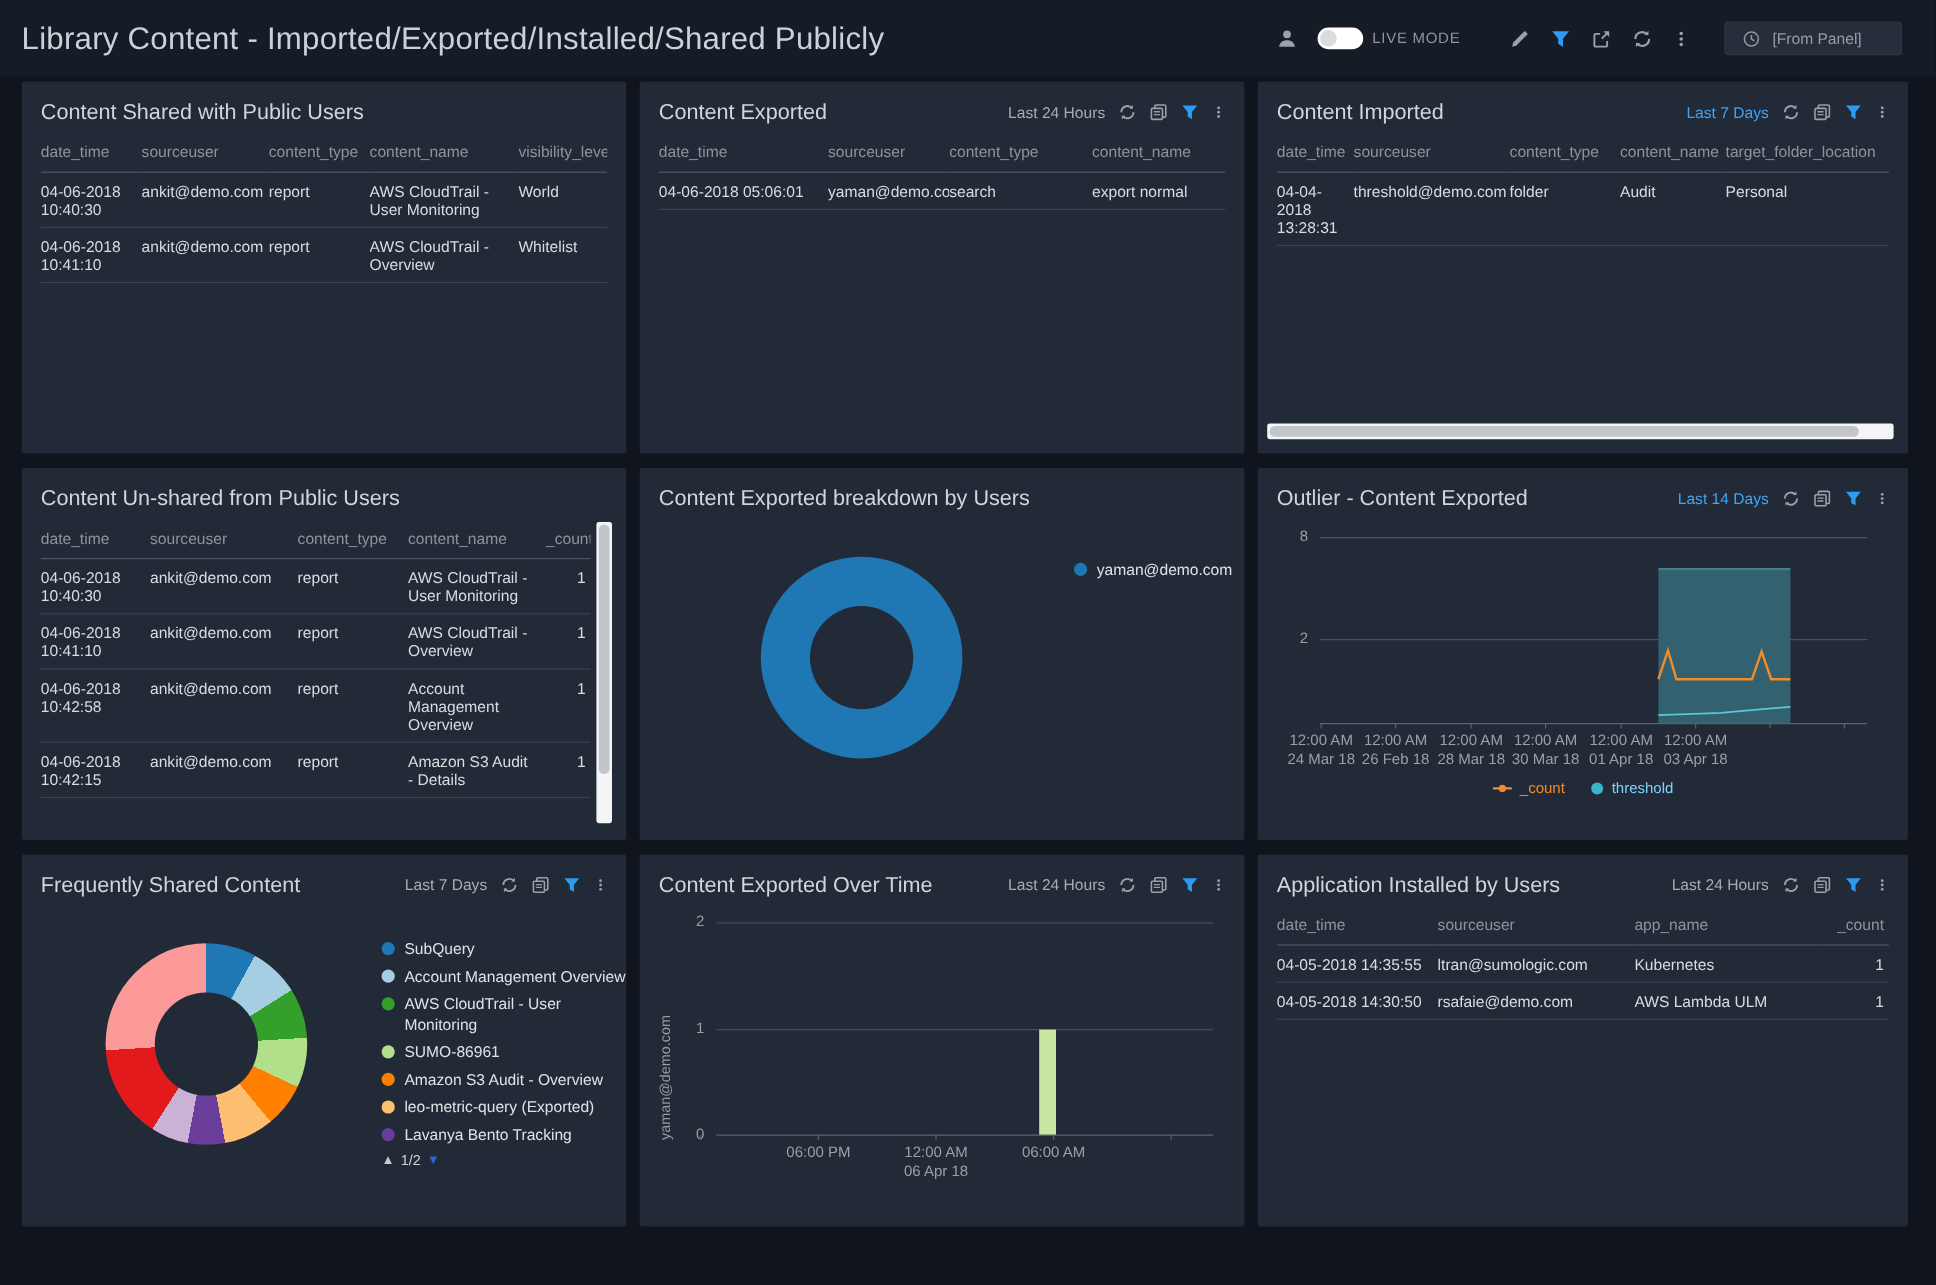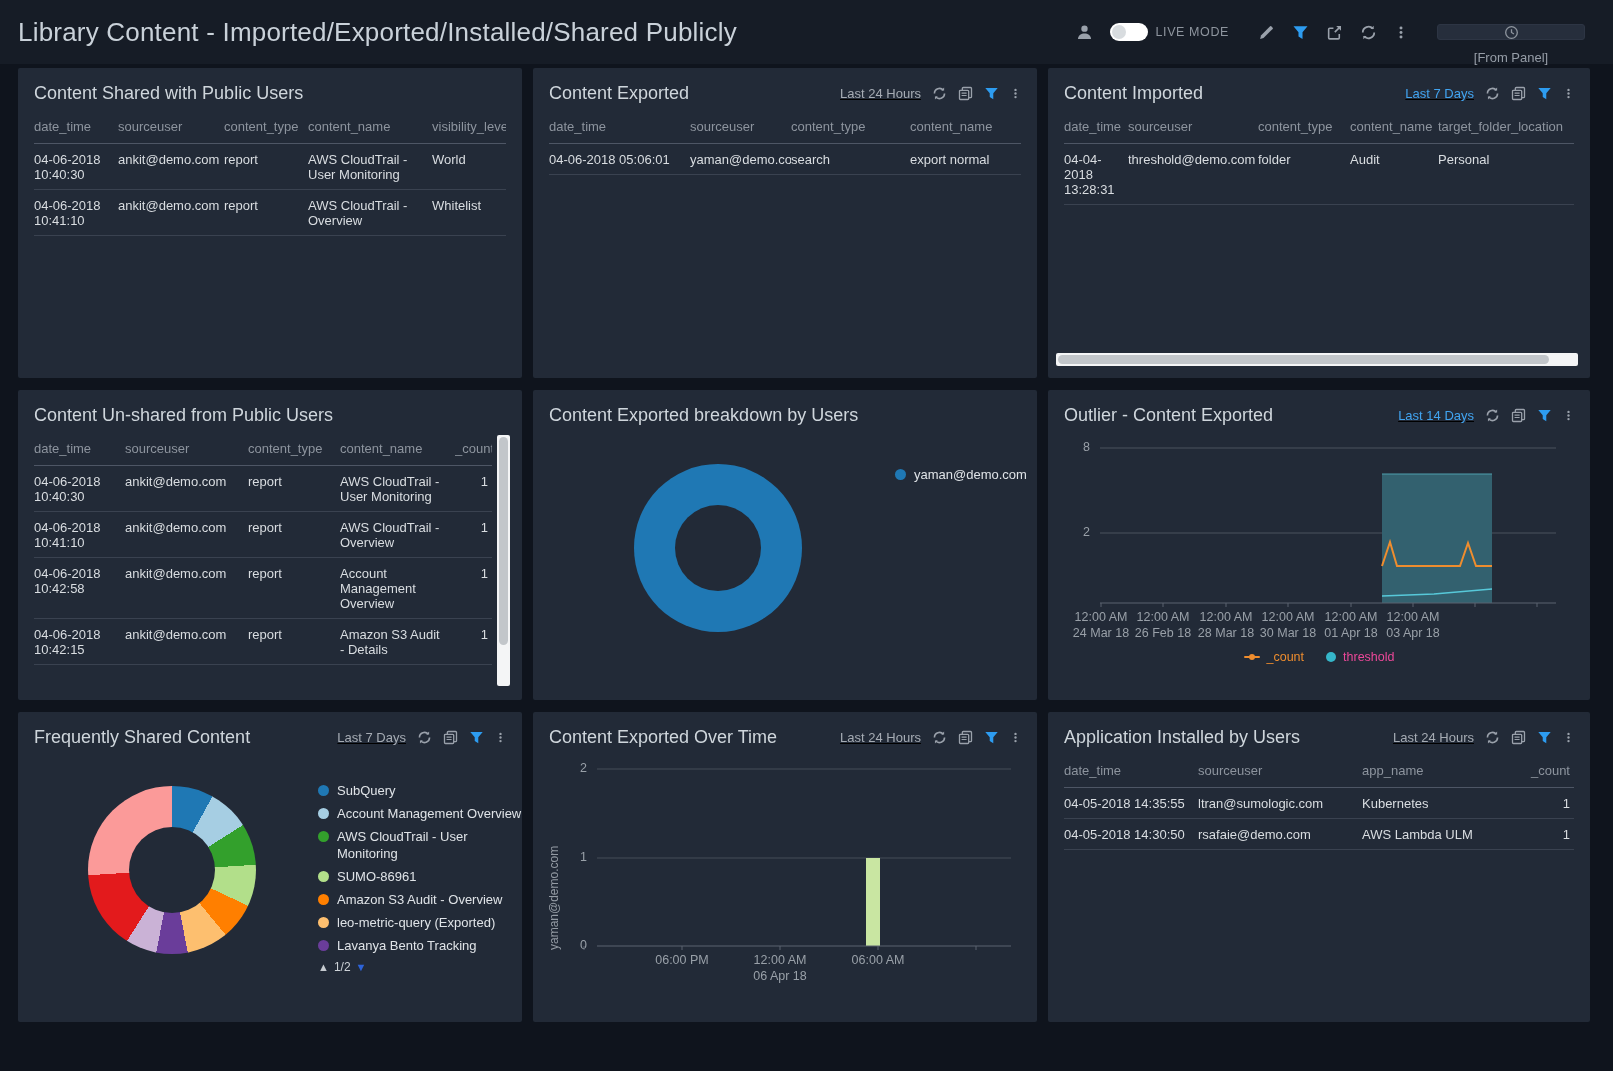--- a/index.html
+++ b/index.html
@@ -9,33 +9,33 @@
     background:#0f141d;
     font-family:"Liberation Sans","DejaVu Sans",sans-serif;
     -webkit-font-smoothing:antialiased;
   }
   
   .topbar { height:64px; display:flex; align-items:center; padding:0 28px 0 18px; background:#161c26; }
   .topbar h1 { margin:0; font-size:26px; font-weight:500; color:#c9d1d9; letter-spacing:.2px; }
   .top-controls { margin-left:auto; display:flex; align-items:center; gap:17px; }
   .ti { width:17px; height:17px; color:#9aa1ab; flex:none; }
   .ti.blue { color:#2d9cf0; }
-  .live-label { font-size:12.5px; color:#8e959e; letter-spacing:.6px; margin-right:12px; }
+  .live-label { font-size:12.5px; color:#8e959e; letter-spacing:.6px; margin-right:24px; }
   .toggle { width:38px; height:18px; border-radius:9px; background:#ffffff; position:relative; flex:none; margin-right:8px; }
   .toggle .knob { position:absolute; left:2px; top:2px; width:14px; height:14px; border-radius:50%; background:#d8dcdf; }
-  .timebox { margin-left:12px; height:16px; min-width:148px; display:flex; align-items:center; gap:10px;
-    background:#262e3c; border:1px solid #2d3544; border-radius:3px; padding:0 14px;flex-direction:column; }
+  .timebox { margin-left:12px; height:28px; min-width:148px; display:flex; align-items:center; gap:10px;
+    background:#262e3c; border:1px solid #2d3544; border-radius:3px; padding:0 14px; }
   .timebox span { font-size:13px; color:#969da7; }
   .timebox .ti { width:15px; height:15px; color:#8e959e; }
   
   .grid { display:grid; grid-template-columns:504px 504px 542px; grid-auto-rows:310px; gap:12px 11px; padding:4px 0 0 18px; }
   .panel { background:#222a37; border-radius:2px; padding:12px 16px; position:relative; overflow:hidden; }
   .panel-head { display:flex; align-items:center; height:26px; }
   .panel-head h2 { margin:0; font-size:18px; font-weight:400; color:#cfd6dc; white-space:nowrap; }
-  .pc { margin-left:auto; display:flex; align-items:center; gap:11px;text-decoration:underline; }
+  .pc { margin-left:auto; display:flex; align-items:center; gap:11px; }
   .trange { font-size:13px; color:#a6acb4; white-space:nowrap; }
   .trange.blue { color:#41a4f0; }
   .pi { width:15px; height:15px; color:#9aa1ab; flex:none; }
   .pi.funnel { color:#2d9cf0; }
   
   table { border-collapse:collapse; table-layout:fixed; width:100%; margin-top:6px; }
   th { font-size:13px; font-weight:400; color:#8d949e; text-align:left; padding:7px 8px 9px 0;
        border-bottom:1px solid #4e5665; overflow:hidden; white-space:nowrap; }
   td { font-size:13px; color:#d9dde1; text-align:left; vertical-align:top; padding:8px 8px 7px 0;
        border-bottom:1px solid #3a4250; overflow:hidden; }
@@ -424,21 +424,21 @@
       <div class="oleg">
         <span class="grp">
           <span class="lmark">
             <span class="lbar" style="background: rgb(239, 141, 46);"></span>
             <span class="lpt" style="background: rgb(239, 141, 46);"></span>
           </span>
           <span class="lt" style="color: rgb(239, 141, 46);">_count</span>
         </span>
         <span class="grp">
           <span class="ldot" style="background: rgb(53, 182, 201);"></span>
-          <span class="lt" style="color: #ec4899;">threshold</span>
+          <span class="lt" style="color: #7dd3fc;">threshold</span>
         </span>
       </div>
     </div>
   </section>
 
   <section class="panel">
     <div class="panel-head">
       <h2>Frequently Shared Content</h2>
       <div class="pc">
         <span class="trange">Last 7 Days</span>

